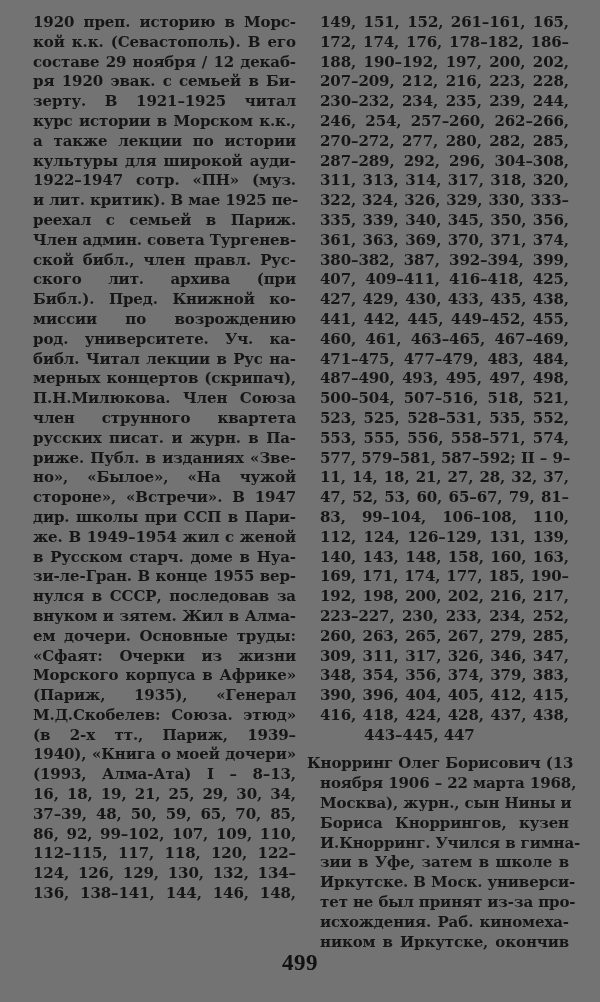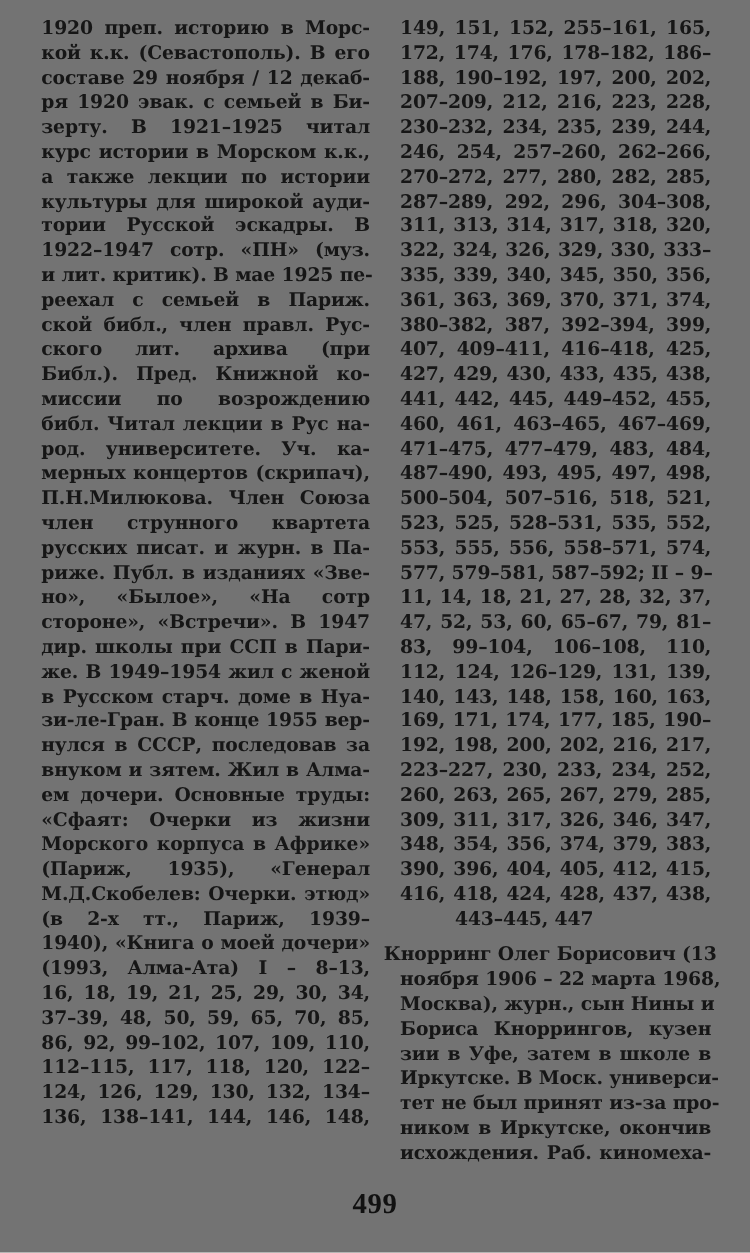--- a/index.html
+++ b/index.html
@@ -67,63 +67,63 @@
   <div id="left-col" class="column">
       <div class="para">
         <div class="line">1920 преп. историю в Морс-</div>
         <div class="line">кой к.к. (Севастополь). В его</div>
         <div class="line">составе 29 ноября / 12 декаб-</div>
         <div class="line">ря 1920 эвак. с семьей в Би-</div>
         <div class="line">зерту. В 1921–1925 читал</div>
         <div class="line">курс истории в Морском к.к.,</div>
         <div class="line">а также лекции по истории</div>
         <div class="line">культуры для широкой ауди-</div>
-        <div class="line">тории Русской эскадры. В</div>
         <div class="line">1922–1947 сотр. «ПН» (муз.</div>
         <div class="line">и лит. критик). В мае 1925 пе-</div>
         <div class="line">реехал с семьей в Париж.</div>
+        <div class="line">Член админ. совета Тургенев-</div>
         <div class="line">ской библ., член правл. Рус-</div>
         <div class="line">ского лит. архива (при</div>
         <div class="line">Библ.). Пред. Книжной ко-</div>
         <div class="line">миссии по возрождению</div>
+        <div class="line">род. университете. Уч. ка-</div>
         <div class="line">библ. Читал лекции в Рус на-</div>
-        <div class="line">род. университете. Уч. ка-</div>
         <div class="line">мерных концертов (скрипач),</div>
         <div class="line">П.Н.Милюкова. Член Союза</div>
         <div class="line">член струнного квартета</div>
         <div class="line">русских писат. и журн. в Па-</div>
         <div class="line">риже. Публ. в изданиях «Зве-</div>
-        <div class="line">но», «Былое», «На сотр</div>
+        <div class="line">но», «Былое», «На чужой</div>
         <div class="line">стороне», «Встречи». В 1947</div>
         <div class="line">дир. школы при ССП в Пари-</div>
         <div class="line">же. В 1949–1954 жил с женой</div>
         <div class="line">в Русском старч. доме в Нуа-</div>
         <div class="line">зи-ле-Гран. В конце 1955 вер-</div>
         <div class="line">нулся в СССР, последовав за</div>
         <div class="line">внуком и зятем. Жил в Алма-</div>
         <div class="line">ем дочери. Основные труды:</div>
         <div class="line">«Сфаят: Очерки из жизни</div>
         <div class="line">Морского корпуса в Африке»</div>
         <div class="line">(Париж, 1935), «Генерал</div>
-        <div class="line">М.Д.Скобелев: Очерки. этюд»</div>
+        <div class="line">М.Д.Скобелев: Союза. этюд»</div>
         <div class="line">(в 2-х тт., Париж, 1939–</div>
         <div class="line">1940), «Книга о моей дочери»</div>
         <div class="line">(1993, Алма-Ата) I – 8–13,</div>
         <div class="line">16, 18, 19, 21, 25, 29, 30, 34,</div>
         <div class="line">37–39, 48, 50, 59, 65, 70, 85,</div>
         <div class="line">86, 92, 99–102, 107, 109, 110,</div>
         <div class="line">112–115, 117, 118, 120, 122–</div>
         <div class="line">124, 126, 129, 130, 132, 134–</div>
         <div class="line">136, 138–141, 144, 146, 148,</div>
       </div>
     </div>
 
   <div id="right-col" class="column">
       <div class="para indent">
-        <div class="line">149, 151, 152, 255–161, 165,</div>
+        <div class="line">149, 151, 152, 261–161, 165,</div>
         <div class="line">172, 174, 176, 178–182, 186–</div>
         <div class="line">188, 190–192, 197, 200, 202,</div>
         <div class="line">207–209, 212, 216, 223, 228,</div>
         <div class="line">230–232, 234, 235, 239, 244,</div>
         <div class="line">246, 254, 257–260, 262–266,</div>
         <div class="line">270–272, 277, 280, 282, 285,</div>
         <div class="line">287–289, 292, 296, 304–308,</div>
         <div class="line">311, 313, 314, 317, 318, 320,</div>
         <div class="line">322, 324, 326, 329, 330, 333–</div>
         <div class="line">335, 339, 340, 345, 350, 356,</div>
@@ -152,23 +152,24 @@
         <div class="line">348, 354, 356, 374, 379, 383,</div>
         <div class="line">390, 396, 404, 405, 412, 415,</div>
         <div class="line">416, 418, 424, 428, 437, 438,</div>
         <div class="line no-stretch">443–445, 447</div>
       </div>
       <div class="para hang gap-before">
         <div class="line">Кнорринг Олег Борисович (13</div>
         <div class="line">ноября 1906 – 22 марта 1968,</div>
         <div class="line">Москва), журн., сын Нины и</div>
         <div class="line">Бориса Кноррингов, кузен</div>
+        <div class="line">И.Кнорринг. Учился в гимна-</div>
         <div class="line">зии в Уфе, затем в школе в</div>
         <div class="line">Иркутске. В Моск. универси-</div>
         <div class="line">тет не был принят из-за про-</div>
+        <div class="line">исхождения. Раб. киномеха-</div>
         <div class="line">ником в Иркутске, окончив</div>
-        <div class="line">исхождения. Раб. киномеха-</div>
       </div>
     </div>
 
   <div id="page-number">499</div>
 
 </div>
 
 </body></html>

